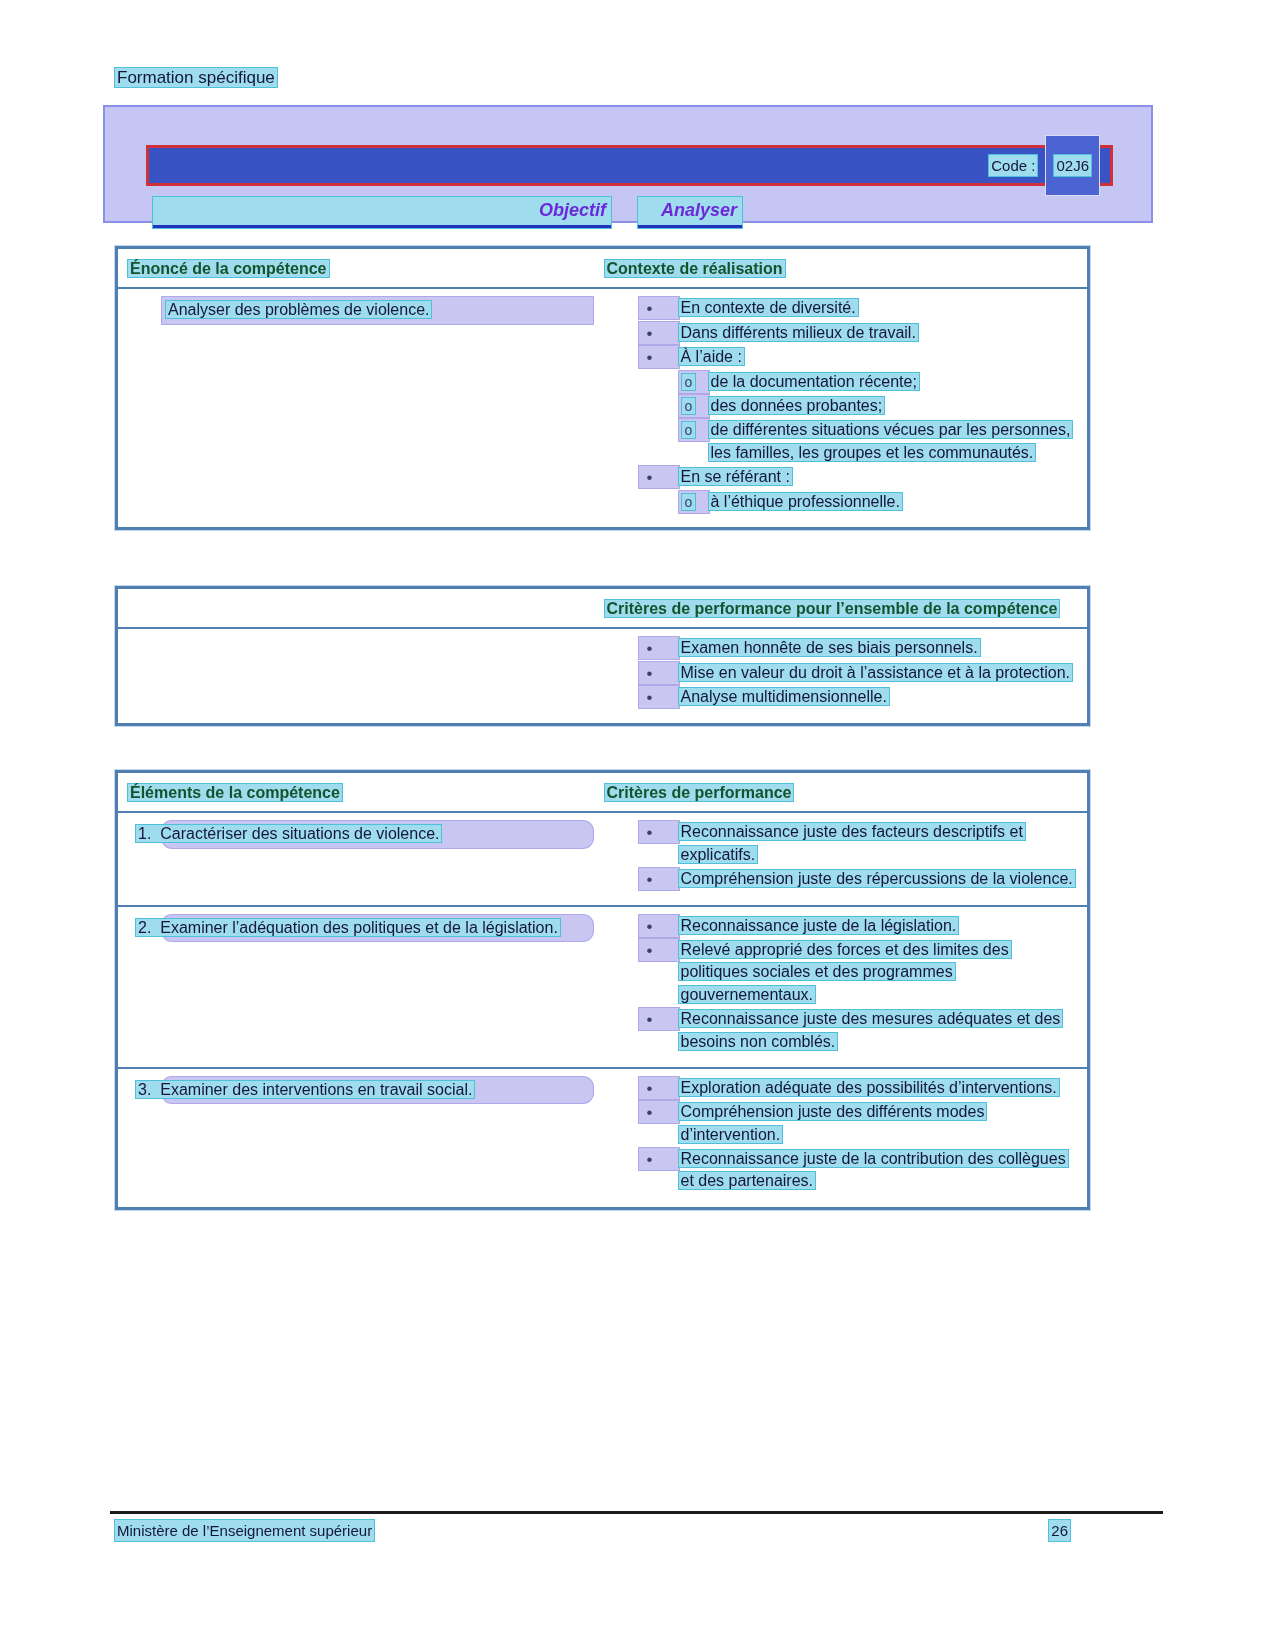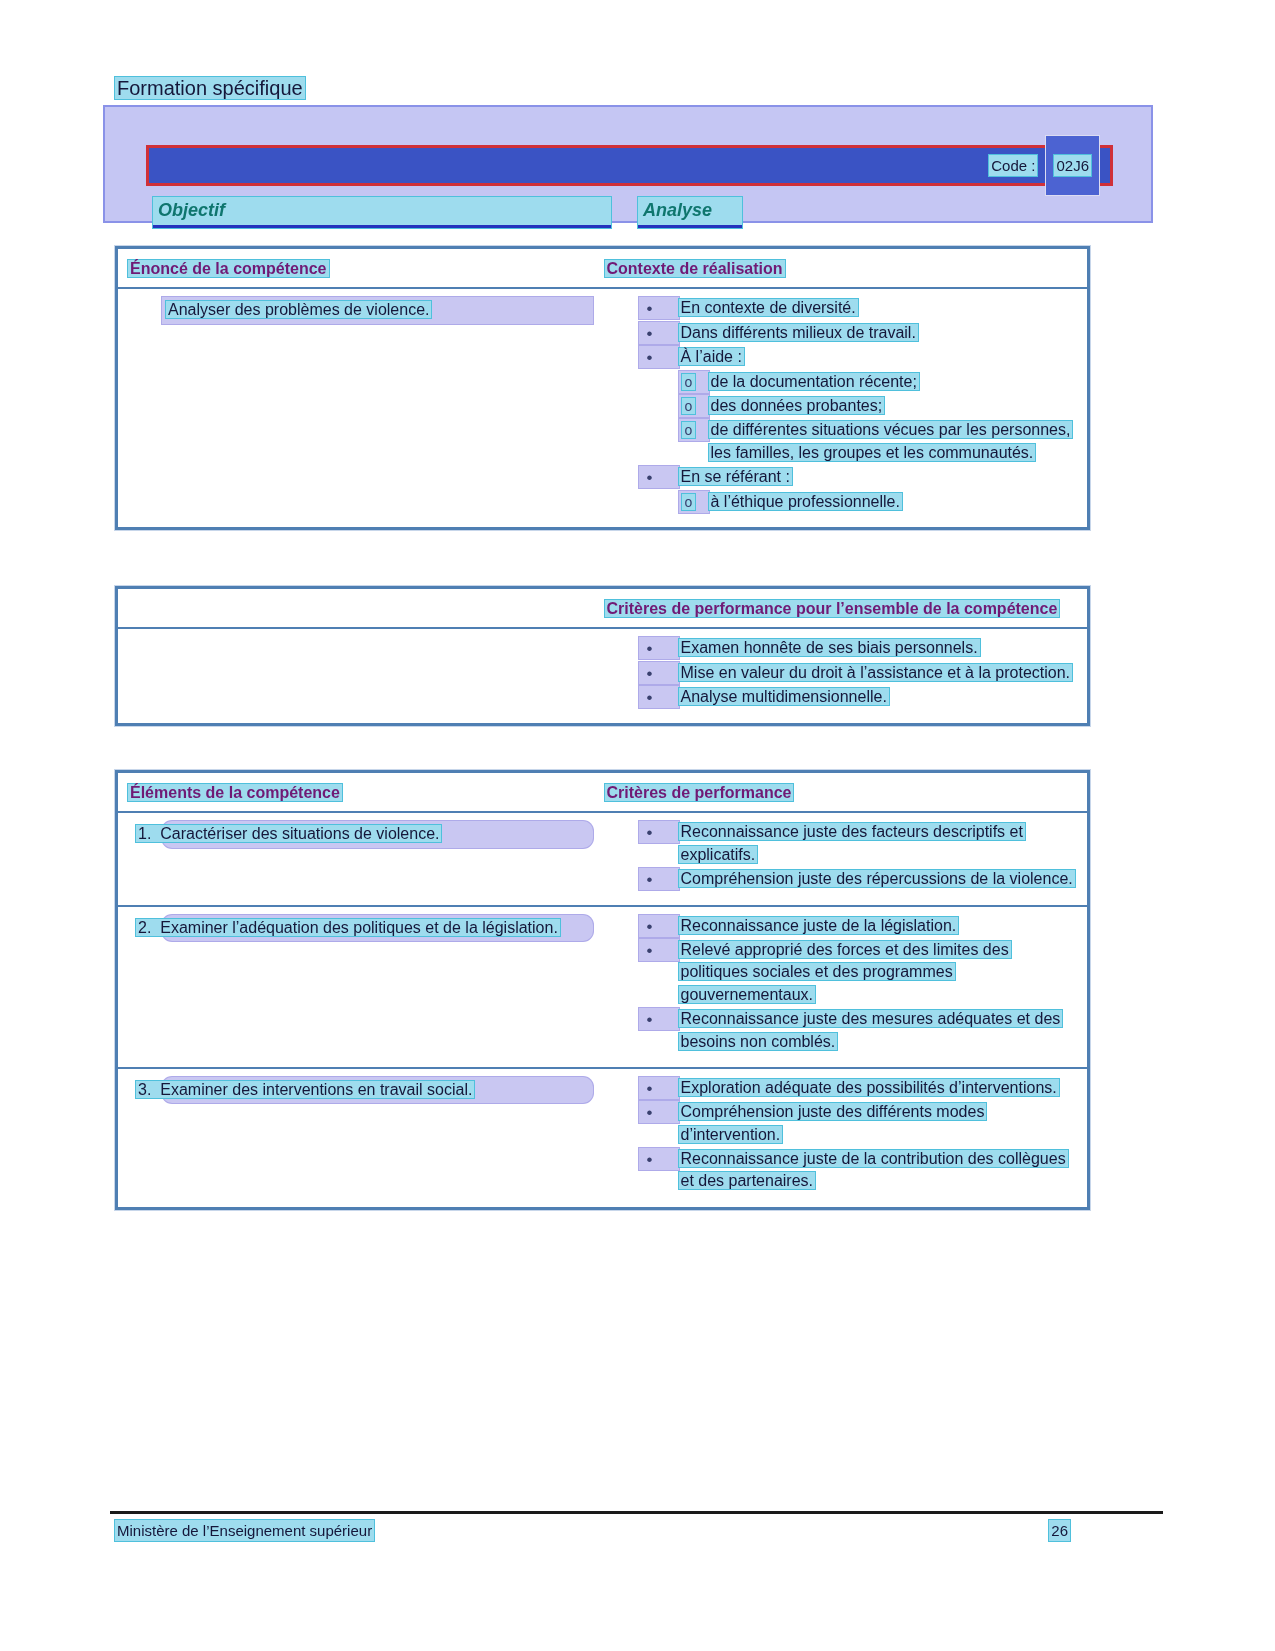--- a/index.html
+++ b/index.html
@@ -12,44 +12,44 @@
   }
   .page { position:relative; width:1275px; height:1651px; overflow:hidden; background:#ffffff; }
 
   
   .hl {
     background:#9edcee;
     box-shadow:0 0 0 1px #4fc0dc;
     padding:0 2px;
     -webkit-box-decoration-break:clone; box-decoration-break:clone;
   }
-  .bold { font-weight:bold; color:#701a75; }
-
-  .top-label { position:absolute; left:115px; top:74px; font-size:20px; }
+  .bold { font-weight:bold; color:#14532d; }
+
+  .top-label { position:absolute; left:115px; top:66px; font-size:17px; }
 
   
   .banner {
     position:absolute; left:75px; top:105px; width:1050px; height:118px;
     background:#c5c6f3; border:2px solid #8a92e8;margin-left:28px;
   }
   .code-bar {
     position:absolute; left:41px; top:38px; width:967px; height:41px;
     background:#3a53c4; border:3px solid #d03038;
     display:flex; align-items:center; justify-content:flex-end;
     padding-right:10px; gap:8px; font-size:15px;
   }
   .code-field {
     border:1px solid #dcdcf2; background:#4c63d2;
     display:flex; align-items:center; padding:19px 8px;
   }
   .head-word {
     position:absolute; top:90px; display:inline-block;
-    font-size:18px; font-weight:bold; font-style:italic; color:#0f766e;
+    font-size:18px; font-weight:bold; font-style:italic; color:#6d28d9;
     background:#9edcee; box-shadow:0 0 0 1px #4fc0dc;
-    border-bottom:3px solid #2433bd; padding:1px 5px 2px;
+    border-bottom:3px solid #2433bd; padding:1px 5px 2px;text-align:right;
   }
   .objectif { left:48px; width:458px; }
   .standard { left:533px; width:104px; }
 
   
   .tbl {
     position:absolute; left:115px; width:975px;
     background:#ffffff; border:3px solid #4f7fb3;
     box-shadow:0 0 0 1px #c7d6ea;
   }
@@ -102,21 +102,21 @@
   </div>
 
   <div class="banner">
     <div class="code-bar">
       <span class="hl">Code :</span>
       <span class="code-field">
         <span class="hl">02J6</span>
       </span>
     </div>
     <span class="head-word objectif">Objectif</span>
-    <span class="head-word standard">Analyse</span>
+    <span class="head-word standard">Analyser</span>
   </div>
 
   <div class="tbl tbl1">
     <div class="trow thead">
       <div class="cell cl">
         <span class="hl bold">Énoncé de la compétence</span>
       </div>
       <div class="cell cr">
         <span class="hl bold">Contexte de réalisation</span>
       </div>

